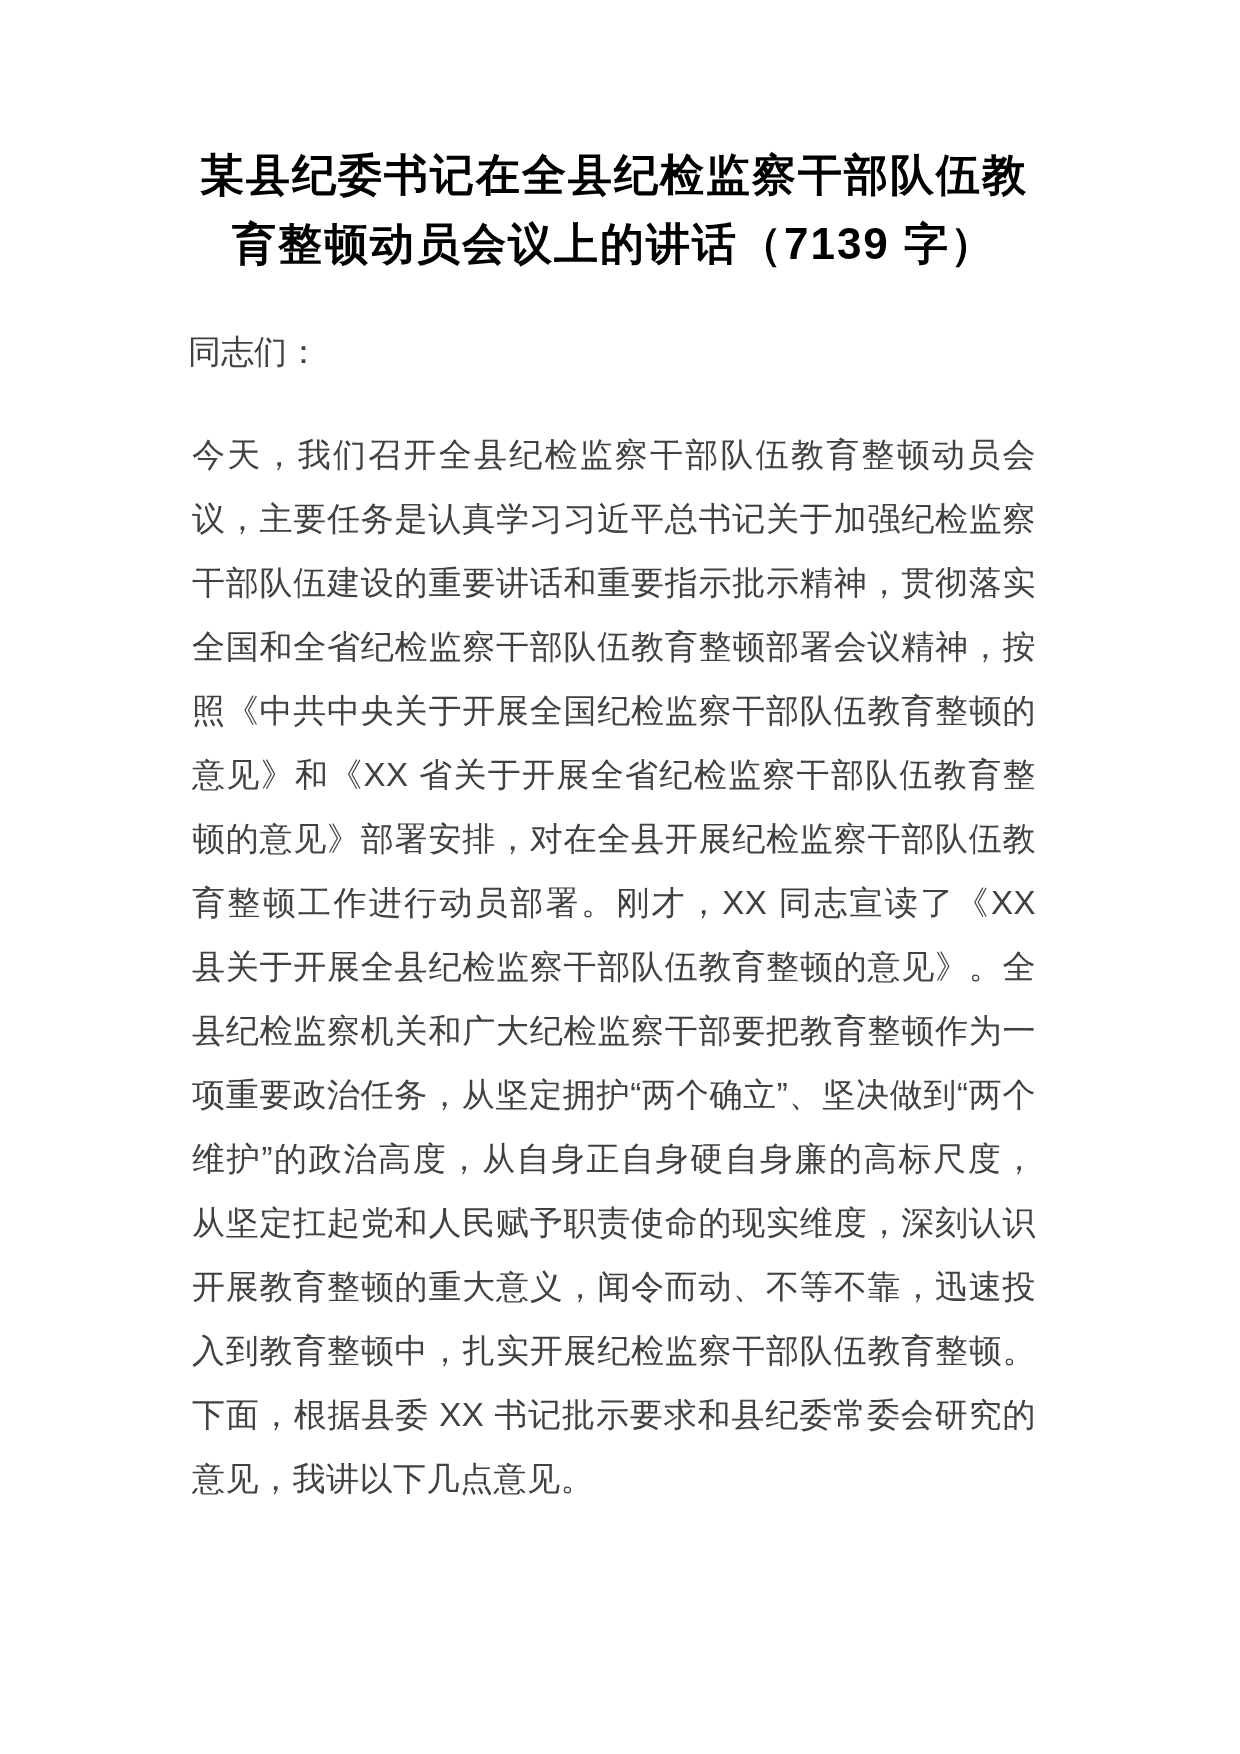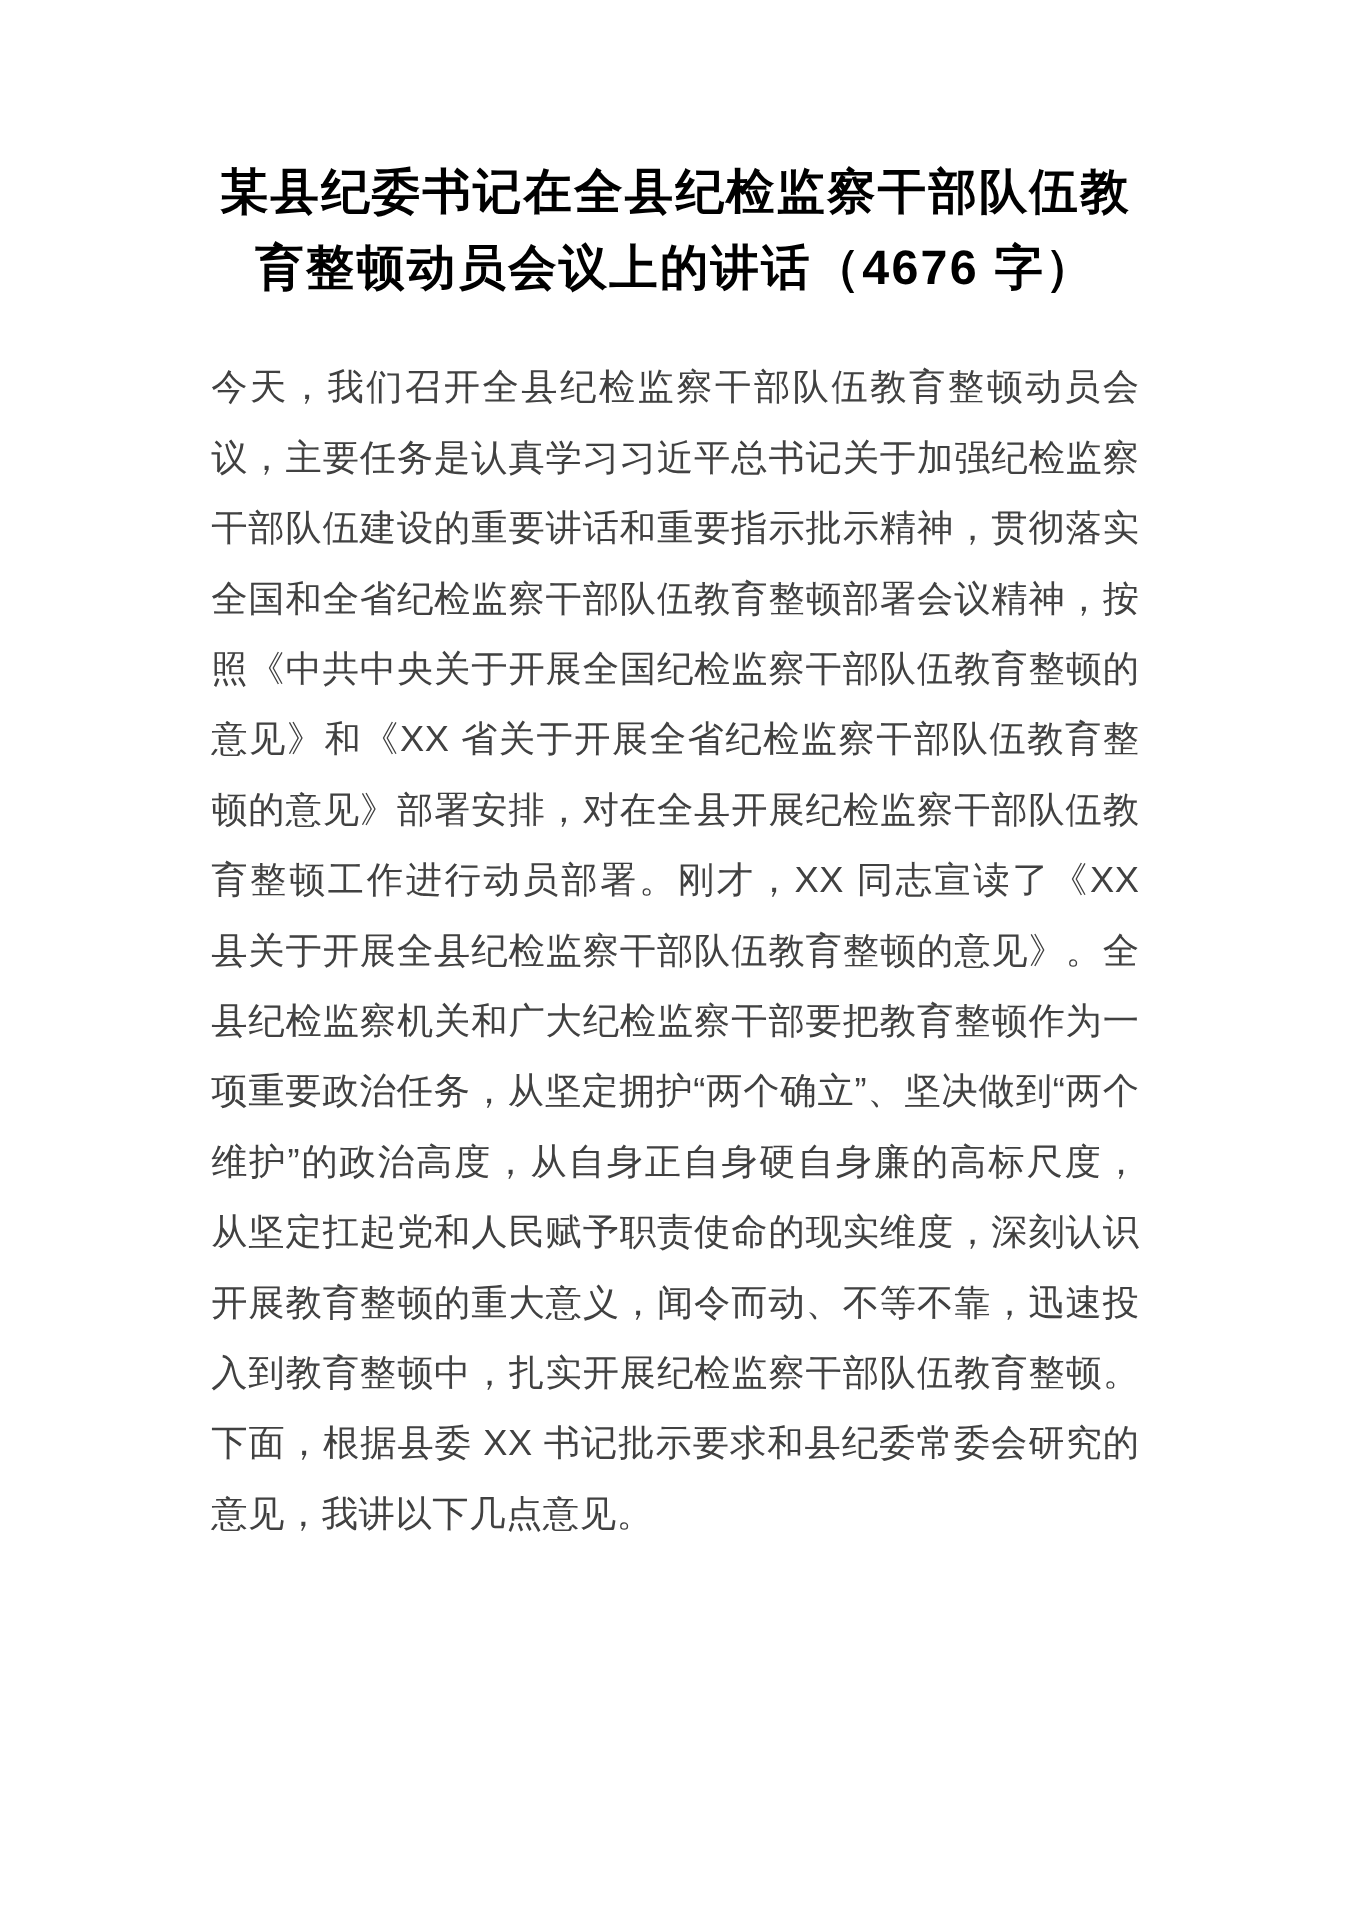--- a/index.html
+++ b/index.html
@@ -43,17 +43,18 @@
     letter-spacing: 0.5px;
     text-align: justify;
     text-justify: inter-ideograph;
     color: #414141;
   }
 </style>
 </head>
 <body>
 
 <div class="page">
-  <h1 class="doc-title">某县纪委书记在全县纪检监察干部队伍教育整顿动员会议上的讲话（4676 字）</h1>
+  <h1 class="doc-title">某县纪委书记在全县纪检监察干部队伍教育整顿动员会议上的讲话（7139 字）</h1>
 
+  <p class="salutation">同志们：</p>
 
   <p class="body-para">今天，我们召开全县纪检监察干部队伍教育整顿动员会议，主要任务是认真学习习近平总书记关于加强纪检监察干部队伍建设的重要讲话和重要指示批示精神，贯彻落实全国和全省纪检监察干部队伍教育整顿部署会议精神，按照《中共中央关于开展全国纪检监察干部队伍教育整顿的意见》和《XX 省关于开展全省纪检监察干部队伍教育整顿的意见》部署安排，对在全县开展纪检监察干部队伍教育整顿工作进行动员部署。刚才，XX 同志宣读了《XX 县关于开展全县纪检监察干部队伍教育整顿的意见》。全县纪检监察机关和广大纪检监察干部要把教育整顿作为一项重要政治任务，从坚定拥护“两个确立”、坚决做到“两个维护”的政治高度，从自身正自身硬自身廉的高标尺度，从坚定扛起党和人民赋予职责使命的现实维度，深刻认识开展教育整顿的重大意义，闻令而动、不等不靠，迅速投入到教育整顿中，扎实开展纪检监察干部队伍教育整顿。下面，根据县委 XX 书记批示要求和县纪委常委会研究的意见，我讲以下几点意见。</p>
 </div>
 
 </body></html>

